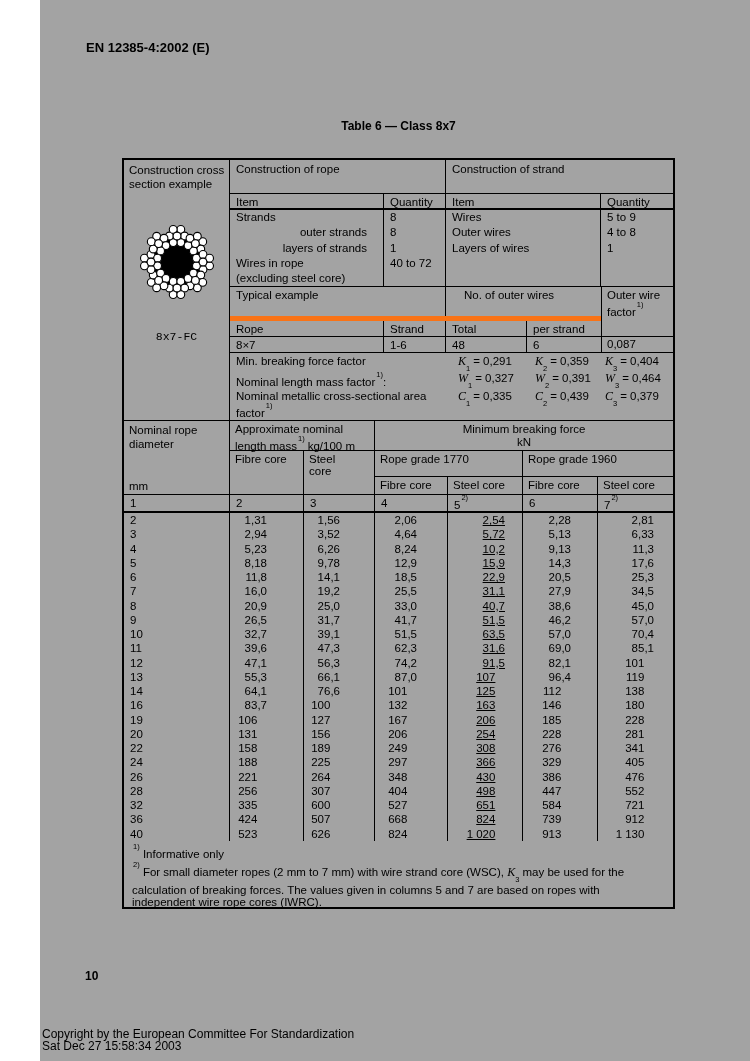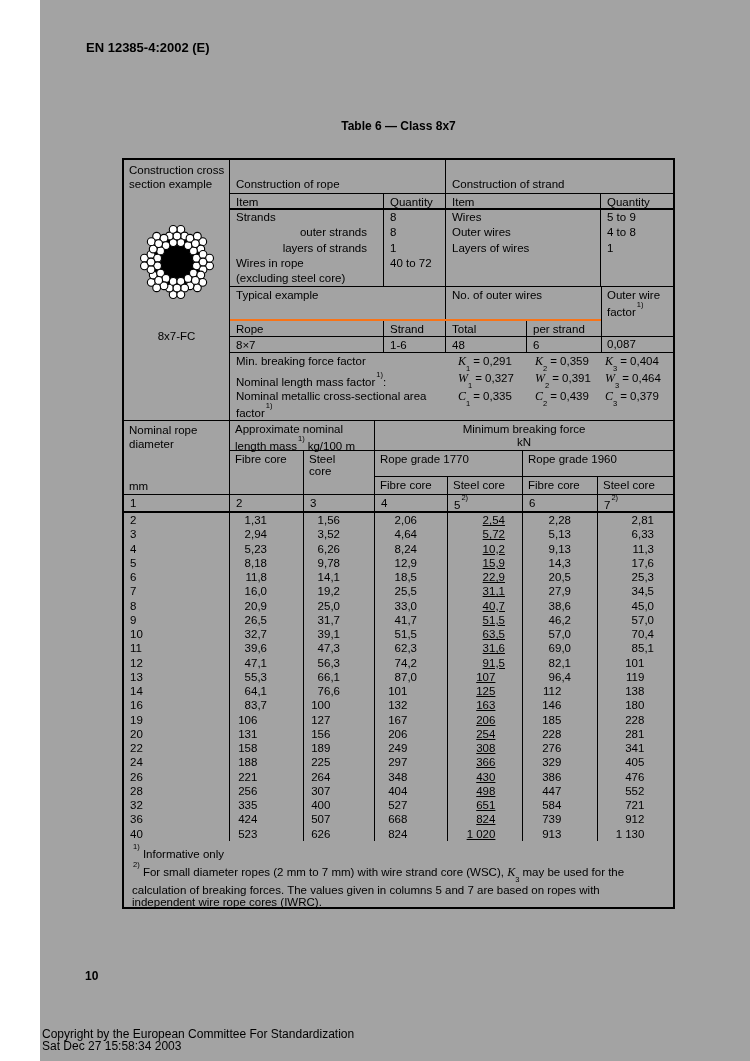--- a/index.html
+++ b/index.html
@@ -17,31 +17,31 @@
   .tbl > * { flex-shrink:0; }
   .c { border:0 solid #000; overflow:hidden; }
   .br { border-right-width:1px; }
   .fx { flex:1; }
   .hpad { padding:2px 2px 0 6px; }
   
   .top-region { display:flex; height:261px; border-bottom:1px solid #000; }
   .colA { width:106px; border-right:1px solid #000; display:flex; flex-direction:column; }
   .colA-label { padding:3px 4px 0 5px; line-height:14px; height:50px; }
   .rope-img { margin:14px auto 4px auto; width:76px; height:76px; }
-  .designation { text-align:center; margin-top:26px; }
+  .designation { text-align:center; margin-top:26px;font-family:Liberation Mono, monospace; }
   .top-right { flex:1; display:flex; flex-direction:column; }
   .bandA { display:flex; height:48px; border-bottom:1px solid #000; }
-  .bandA > .c { padding-top:18px; }
+  .bandA > .c { padding-top:3px; }
   .bandB { display:flex; height:16px; border-bottom:2px solid #000; }
   .bandC { display:flex; height:77px; border-bottom:1px solid #000; }
   .cl { line-height:15.4px; padding-left:6px; white-space:nowrap; }
   .cr { text-align:right; padding-right:16px; padding-left:0; }
   .bandT { display:flex; height:66px; border-bottom:1px solid #000; }
   .bandT-left { width:371px; display:flex; flex-direction:column; }
-  .rowT1 { display:flex; height:34px; border-bottom:2px solid #f97316; }
+  .rowT1 { display:flex; height:34px; border-bottom:5px solid #f97316;gap:12px; }
   .rowT2 { display:flex; height:16px; border-bottom:1px solid #000;justify-content:flex-end; }
   .rowT3 { display:flex; height:15px; }
   .bandT-right { flex:1; display:flex; flex-direction:column; border-left:0; }
   .factor-header { height:50px; border-left:1px solid #000; border-bottom:1px solid #000; padding:2px 4px 0 5px; line-height:13.5px; }
   .factor-value { flex:1; border-left:1px solid #000; padding:1px 0 0 5px; }
   .bandF { flex:1; padding-top:2px; }
   .frow { display:flex; line-height:13.2px; }
   .flabel { width:216px; padding-left:6px; }
   .fval1 { width:81px; padding-left:12px; }
   .fval2 { width:74px; padding-left:8px; }
@@ -468,21 +468,21 @@
           <div class="cw2 vr dnum pr2"><span>256</span><span class="dfill">,0</span></div>
           <div class="cw3 vr dnum pr3"><span>307</span><span class="dfill">,0</span></div>
           <div class="cw4 vr dnum pr4"><span>404</span><span class="dfill">,0</span></div>
           <div class="cw5 vr dnum pr5"><span>498</span><span class="dfill">,0</span></div>
           <div class="cw6 vr dnum pr6"><span>447</span><span class="dfill">,0</span></div>
           <div class="cw7 dnum pr7"><span>552</span><span class="dfill">,0</span></div>
         </div>
         <div class="drow">
           <div class="cw1 vr dc1"><span>32</span></div>
           <div class="cw2 vr dnum pr2"><span>335</span><span class="dfill">,0</span></div>
-          <div class="cw3 vr dnum pr3"><span>400</span><span class="dfill">,0</span></div>
+          <div class="cw3 vr dnum pr3"><span>600</span><span class="dfill">,0</span></div>
           <div class="cw4 vr dnum pr4"><span>527</span><span class="dfill">,0</span></div>
           <div class="cw5 vr dnum pr5"><span>651</span><span class="dfill">,0</span></div>
           <div class="cw6 vr dnum pr6"><span>584</span><span class="dfill">,0</span></div>
           <div class="cw7 dnum pr7"><span>721</span><span class="dfill">,0</span></div>
         </div>
         <div class="drow">
           <div class="cw1 vr dc1"><span>36</span></div>
           <div class="cw2 vr dnum pr2"><span>424</span><span class="dfill">,0</span></div>
           <div class="cw3 vr dnum pr3"><span>507</span><span class="dfill">,0</span></div>
           <div class="cw4 vr dnum pr4"><span>668</span><span class="dfill">,0</span></div>

